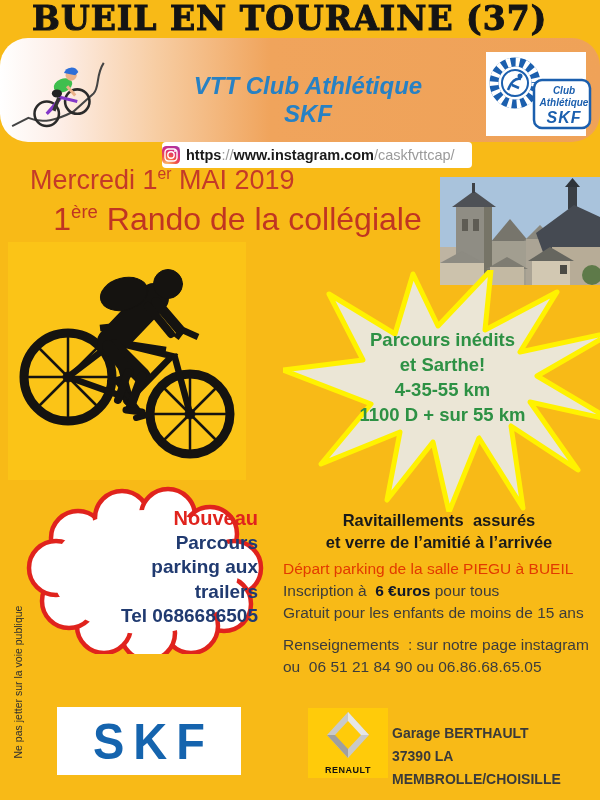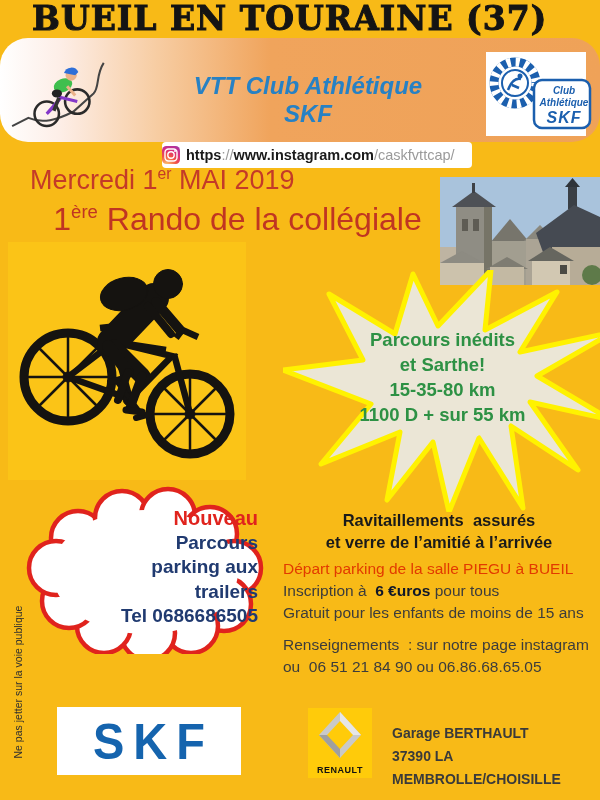--- a/index.html
+++ b/index.html
@@ -56,21 +56,21 @@
   .info .hd{text-align:center;font-weight:bold;color:#1a1a1a;font-size:16.5px;line-height:22px;white-space:pre-wrap;}
   .info .ln{white-space:pre-wrap;}
   .info .red{color:#E23A00;}
   .info .bld{font-weight:bold;color:#0f172a;}
   .info .gap{height:10px;}
 
   
   .skf-box{position:absolute;left:57px;top:707px;width:184px;height:68px;background:#ffffff;
     display:flex;align-items:center;justify-content:center;}
   .skf-box span{color:#1564AE;font-weight:bold;font-size:47px;letter-spacing:9px;transform:scaleY(1.08);padding-left:9px;}
-  .renault-box{position:absolute;left:308px;top:708px;width:64px;height:70px;background:#FFCB0A;text-align:center;}
+  .renault-box{position:absolute;left:308px;top:708px;width:80px;height:70px;background:#FFCB0A;text-align:center;}
   .renault-box .rn{display:block;margin-top:2px;font-size:9px;font-weight:bold;color:#111;letter-spacing:.5px;}
   .garage{position:absolute;left:392px;top:722px;width:205px;font-weight:bold;color:#3A3A3A;font-size:14px;line-height:23px;}
 
   
   .v-note{position:absolute;left:-88px;top:676px;width:212px;text-align:center;transform:rotate(-90deg);
     font-size:10.5px;color:#2F2F2F;}
 </style>
 </head>
 <body>
 
@@ -209,21 +209,21 @@
       </g>
     </svg>
   </div>
 
   <svg class="starburst" viewBox="0 0 330 242">
     <polygon points="0,100 80,90 46,24 112,64 130,4 155,56 208,0 202,60 274,22 237,82 330,62 254,106 328,150 247,132 295,200 228,156 240,238 196,168 166,242 150,172 104,230 117,162 38,194 88,134" fill="#EBE6D6" stroke="#FFF200" stroke-width="5" stroke-linejoin="round"></polygon>
   </svg>
   <div class="star-text">
     <div>Parcours inédits</div>
     <div>et Sarthe!</div>
-    <div>15-35-80 km</div>
+    <div>4-35-55 km</div>
     <div>1100 D + sur 55 km</div>
   </div>
 
   <svg class="bubble" viewBox="0 0 242 168">
     <g fill="#ffffff" stroke="#E0231D" stroke-width="4.5">
       <circle cx="52" cy="52" r="27"></circle>
         <circle cx="96" cy="32" r="27"></circle>
         <circle cx="142" cy="30" r="27"></circle>
       <circle cx="184" cy="48" r="27"></circle>
         <circle cx="208" cy="82" r="27"></circle>

